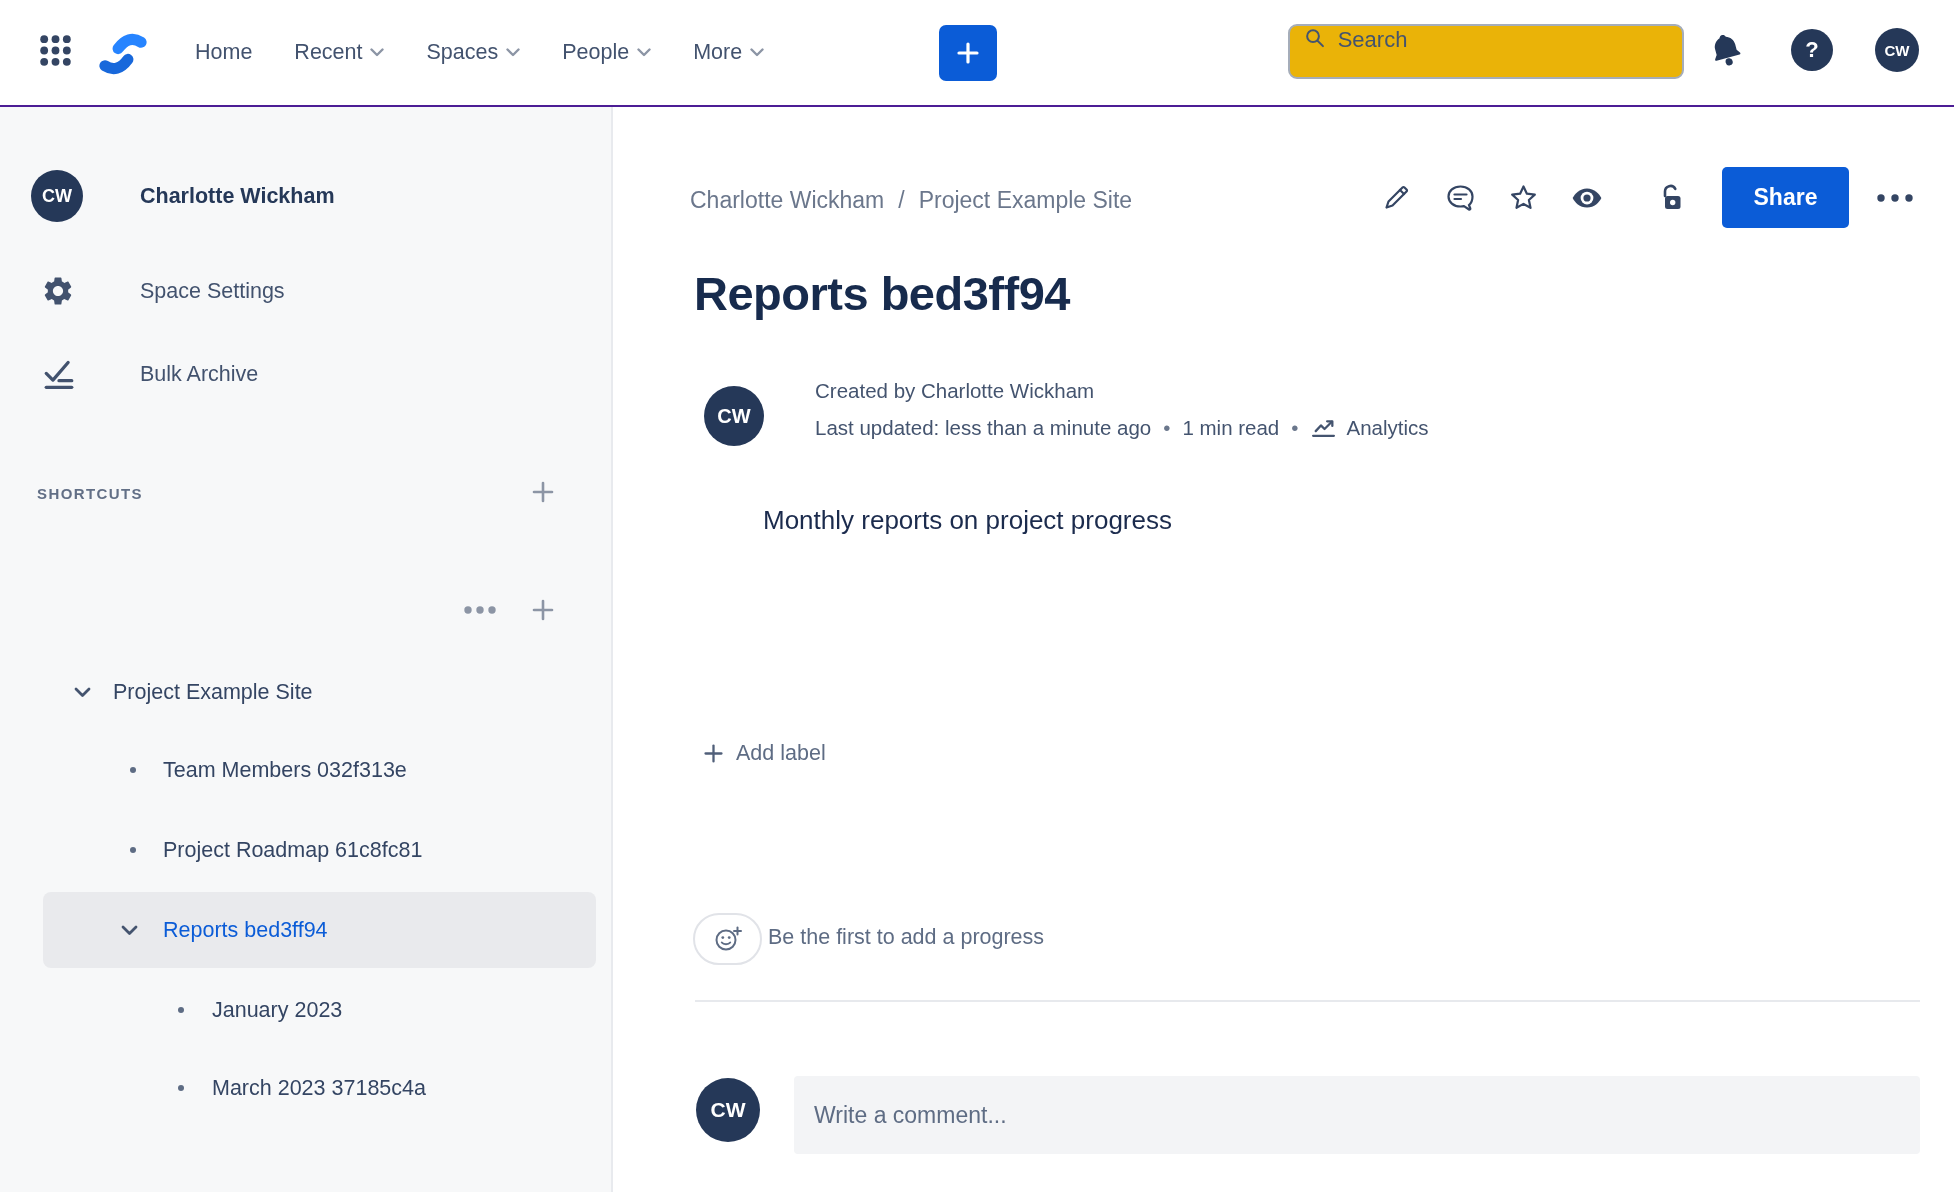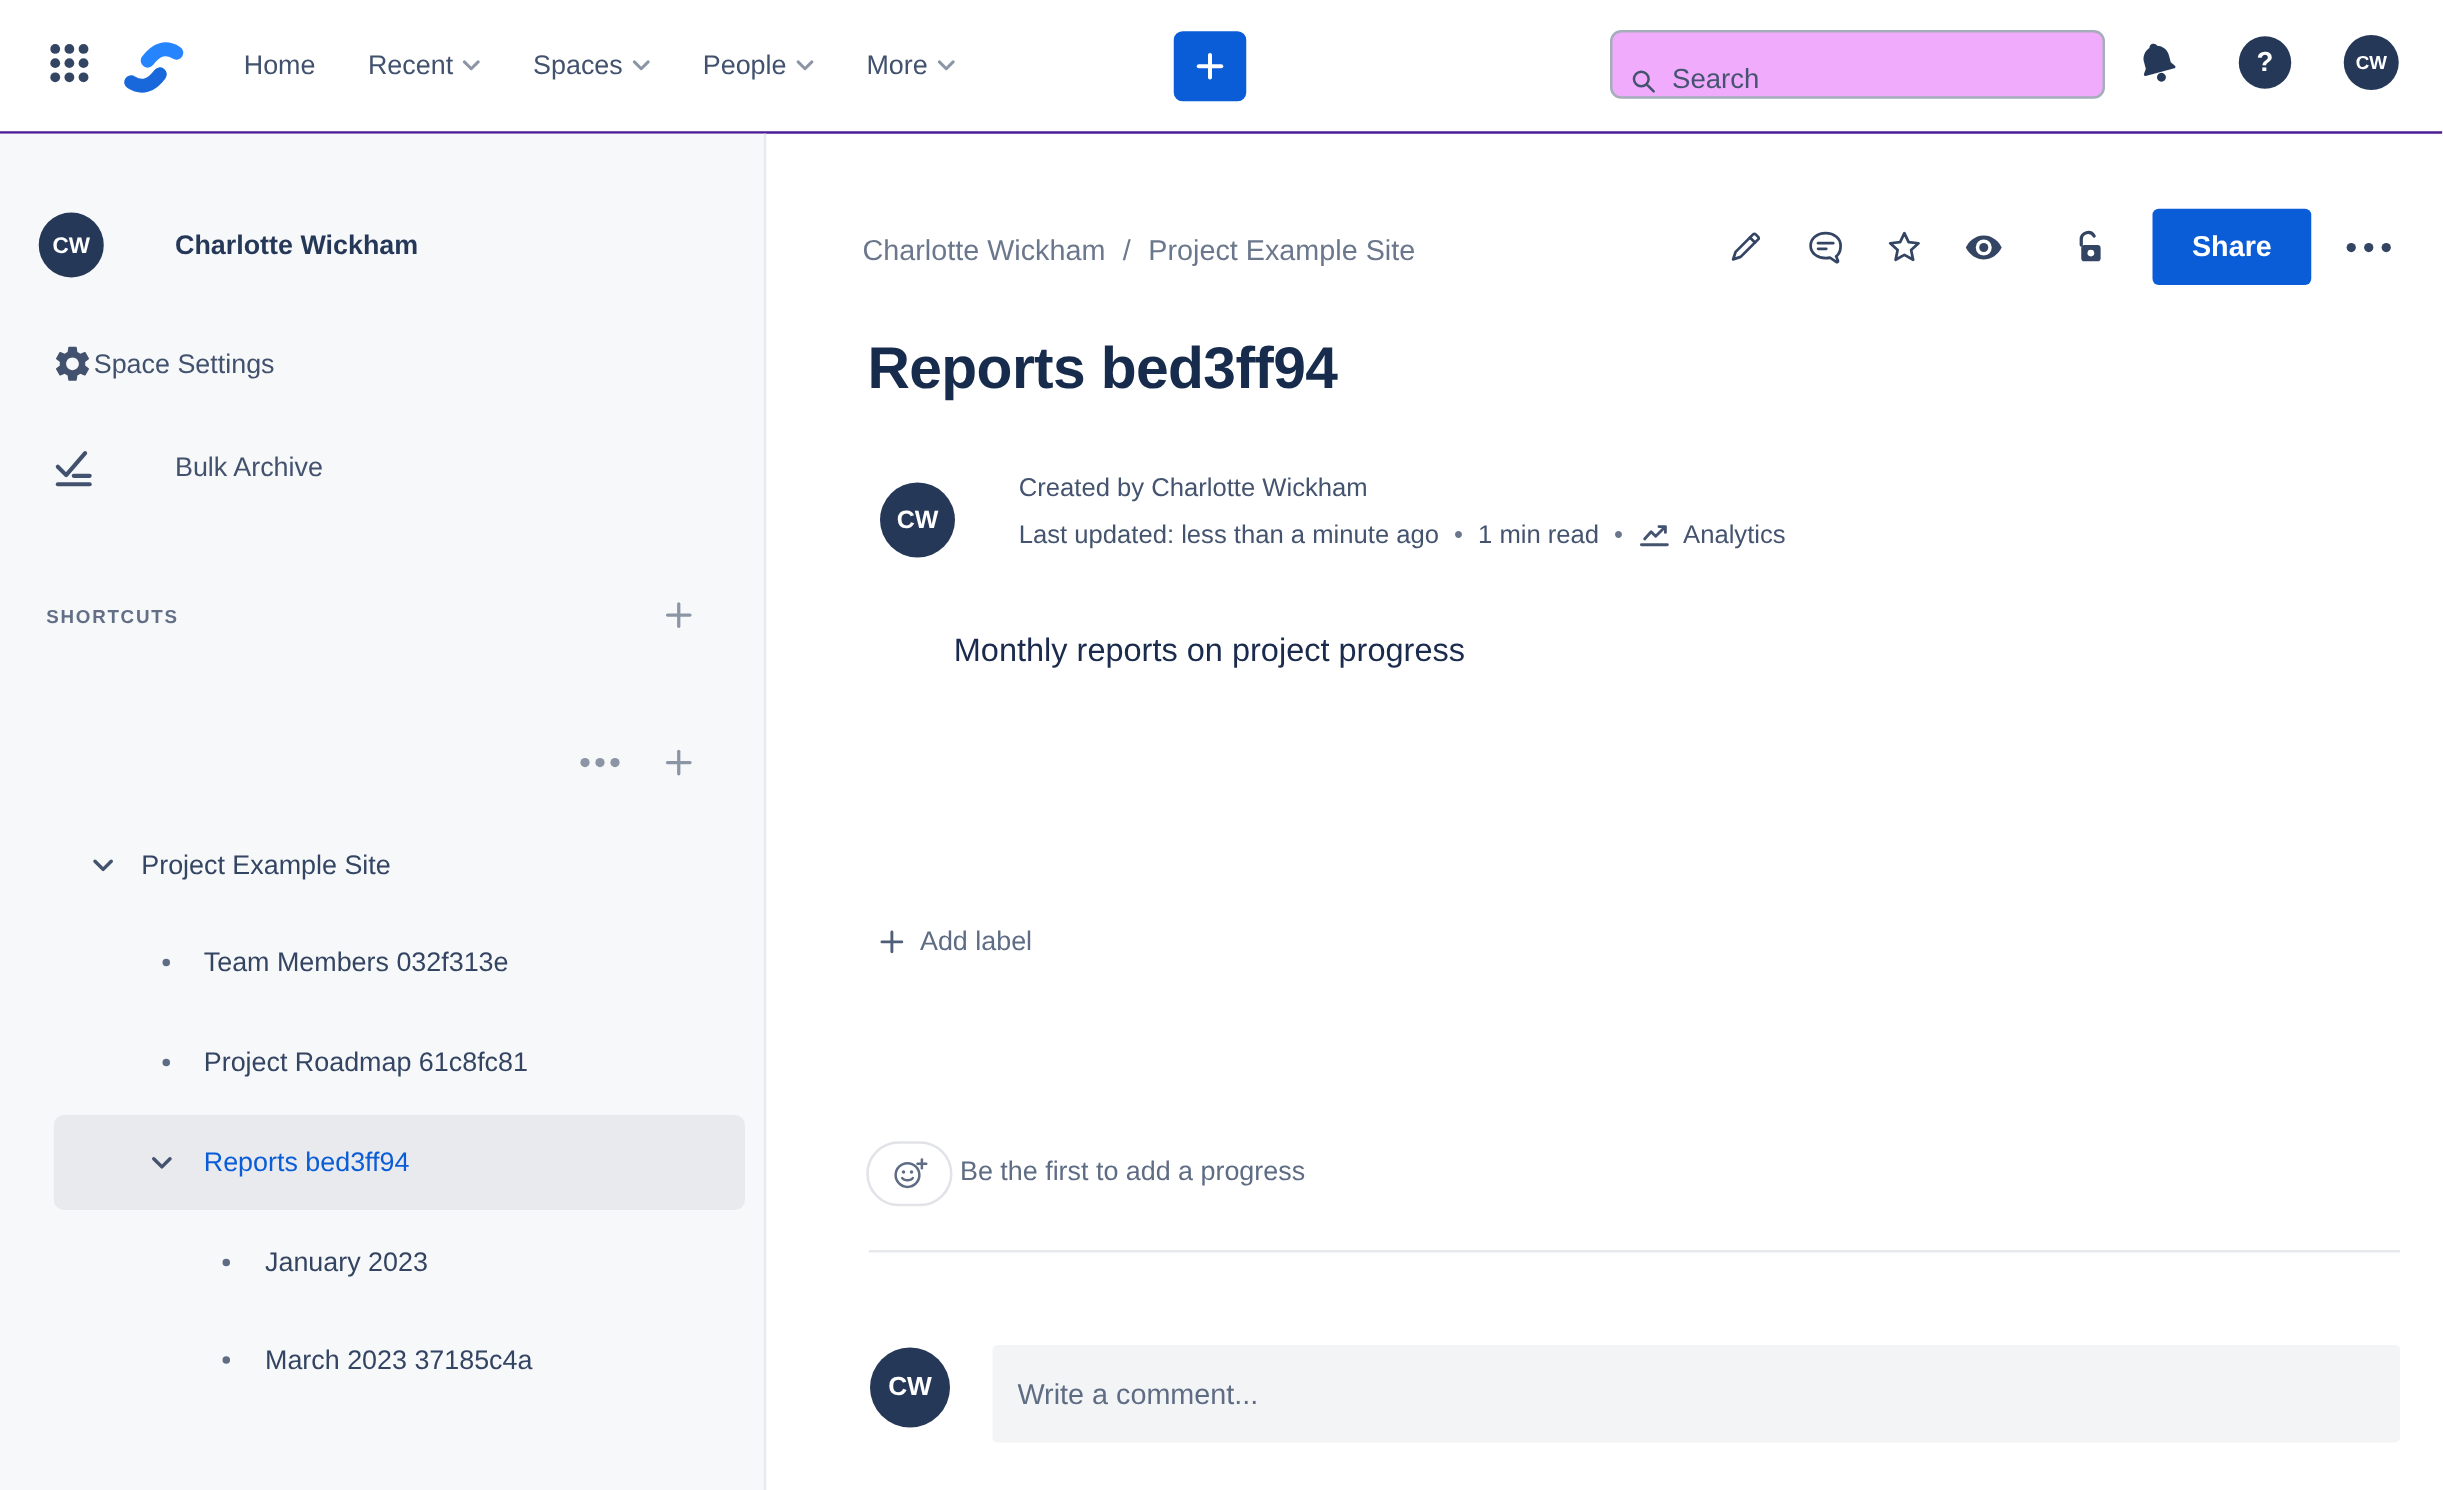--- a/index.html
+++ b/index.html
@@ -5,21 +5,21 @@
   html,body{margin:0;padding:0;background:#fff;}
   #app{position:relative;width:1954px;height:1192px;overflow:hidden;background:#fff;
        font-family:"Liberation Sans",sans-serif;color:#172B4D;}
   .abs{position:absolute;}
   .flexc{display:flex;align-items:center;}
   
   #topbar{left:0;top:0;width:1954px;height:107px;background:#fff;border-bottom:2px solid #4c1d95;box-sizing:border-box;}
   .navitem{font-size:21.5px;color:#42526E;font-weight:bold;display:flex;align-items:center;gap:8px;cursor:pointer;}
   .navitem span{font-weight:500;}
   #create-btn{left:939px;top:25px;width:58px;height:56px;background:#0B5CD7;border-radius:7px;display:flex;align-items:center;justify-content:center;cursor:pointer;}
-  #search-box{left:1288px;top:24px;width:396px;height:55px;border:2.5px solid #A5ADBA;border-radius:9px;background:#f0abfc;box-sizing:border-box;display:flex;align-items:flex-end;padding:0 14px;gap:10px;}
+  #search-box{left:1288px;top:24px;width:396px;height:55px;border:2.5px solid #A5ADBA;border-radius:9px;background:#eab308;box-sizing:border-box;display:flex;align-items:flex-start;padding:0 14px;gap:10px;}
   #search-box input{border:none;outline:none;background:transparent;font-family:inherit;font-size:22px;color:#172B4D;width:100%;}
   #search-box input::placeholder{color:#44546F;opacity:1;}
   .navy-circle{background:#253858;border-radius:50%;color:#fff;display:flex;align-items:center;justify-content:center;font-weight:bold;}
   
   #sidebar{left:0;top:107px;width:613px;height:1085px;background:#F7F8F9;border-right:2px solid #E8EAEE;box-sizing:border-box;}
   .side-label{font-size:21.5px;color:#42526E;}
   .tree-label{font-size:21.5px;color:#344563;}
   .bullet{width:6px;height:6px;border-radius:50%;background:#5E6C84;}
   
   .crumb{font-size:23px;color:#6B778C;cursor:pointer;}
@@ -126,21 +126,21 @@
       <span>CW</span>
     </div>
     <div class="abs flexc" style="left:140px;top:63px;height:52px;">
       <span style="font-size:21.5px;font-weight:bold;color:#253858;">Charlotte Wickham</span>
     </div>
 
     <div class="abs flexc" style="left:41px;top:164px;height:40px;width:540px;gap:0;cursor:pointer;">
       <svg width="34" height="34" viewBox="0 0 24 24">
           <path fill="#42526E" d="M19.14 12.94c.04-.3.06-.61.06-.94 0-.32-.02-.64-.07-.94l2.03-1.58c.18-.14.23-.41.12-.61l-1.92-3.32c-.12-.22-.37-.29-.59-.22l-2.39.96c-.5-.38-1.03-.7-1.62-.94l-.36-2.54c-.04-.24-.24-.41-.48-.41h-3.84c-.24 0-.43.17-.47.41l-.36 2.54c-.59.24-1.13.57-1.62.94l-2.39-.96c-.22-.08-.47 0-.59.22L2.74 8.87c-.12.21-.08.47.12.61l2.03 1.58c-.05.3-.09.63-.09.94s.02.64.07.94l-2.03 1.58c-.18.14-.23.41-.12.61l1.92 3.32c.12.22.37.29.59.22l2.39-.96c.5.38 1.03.7 1.62.94l.36 2.54c.05.24.24.41.48.41h3.84c.24 0 .44-.17.47-.41l.36-2.54c.59-.24 1.13-.56 1.62-.94l2.39.96c.22.08.47 0 .59-.22l1.92-3.32c.12-.22.07-.47-.12-.61l-2.01-1.58zM12 15.6c-1.98 0-3.6-1.62-3.6-3.6s1.62-3.6 3.6-3.6 3.6 1.62 3.6 3.6-1.62 3.6-3.6 3.6z"></path>
         </svg>
-      <span class="side-label" style="">Space Settings</span>
+      <span class="side-label" style="margin-left:65px;">Space Settings</span>
     </div>
 
     <div class="abs flexc" style="left:41px;top:247px;height:40px;width:540px;cursor:pointer;">
       <svg width="36" height="34" viewBox="0 0 28 28">
           <g fill="none" stroke="#42526E" stroke-width="2.7" stroke-linecap="round" stroke-linejoin="round">
             <path d="M3.5 13.5 L9 19 L21.5 4.5"></path>
             <path d="M14 19.5 H24.5"></path>
             <path d="M3.5 25 H24.5"></path>
           </g>
         </svg>

